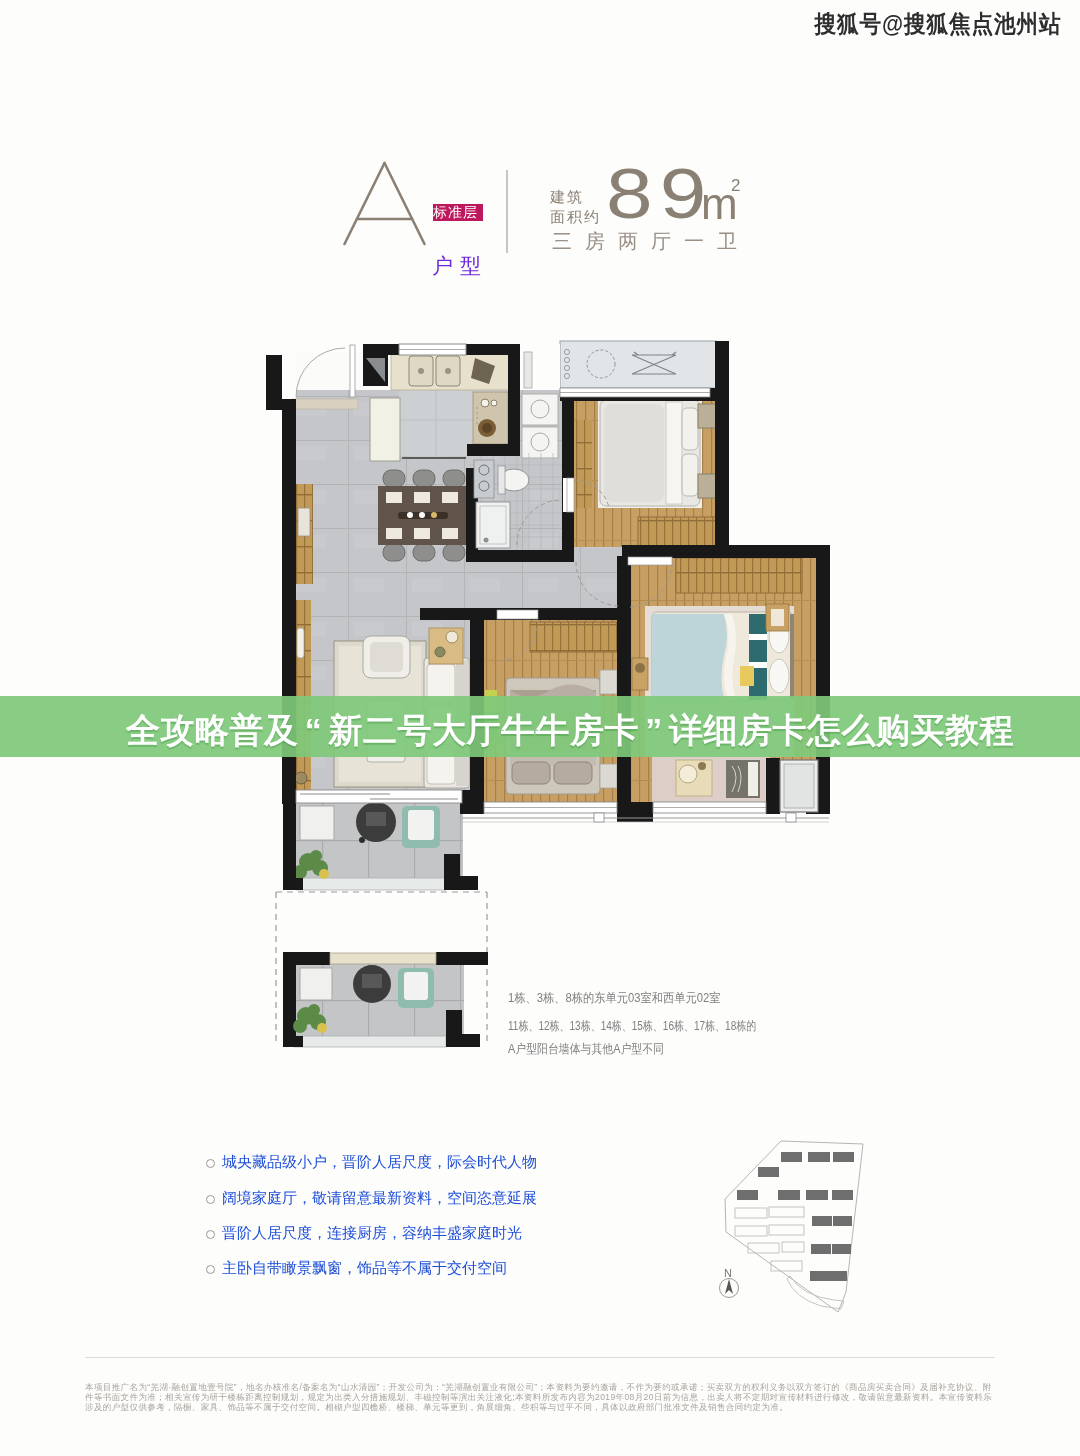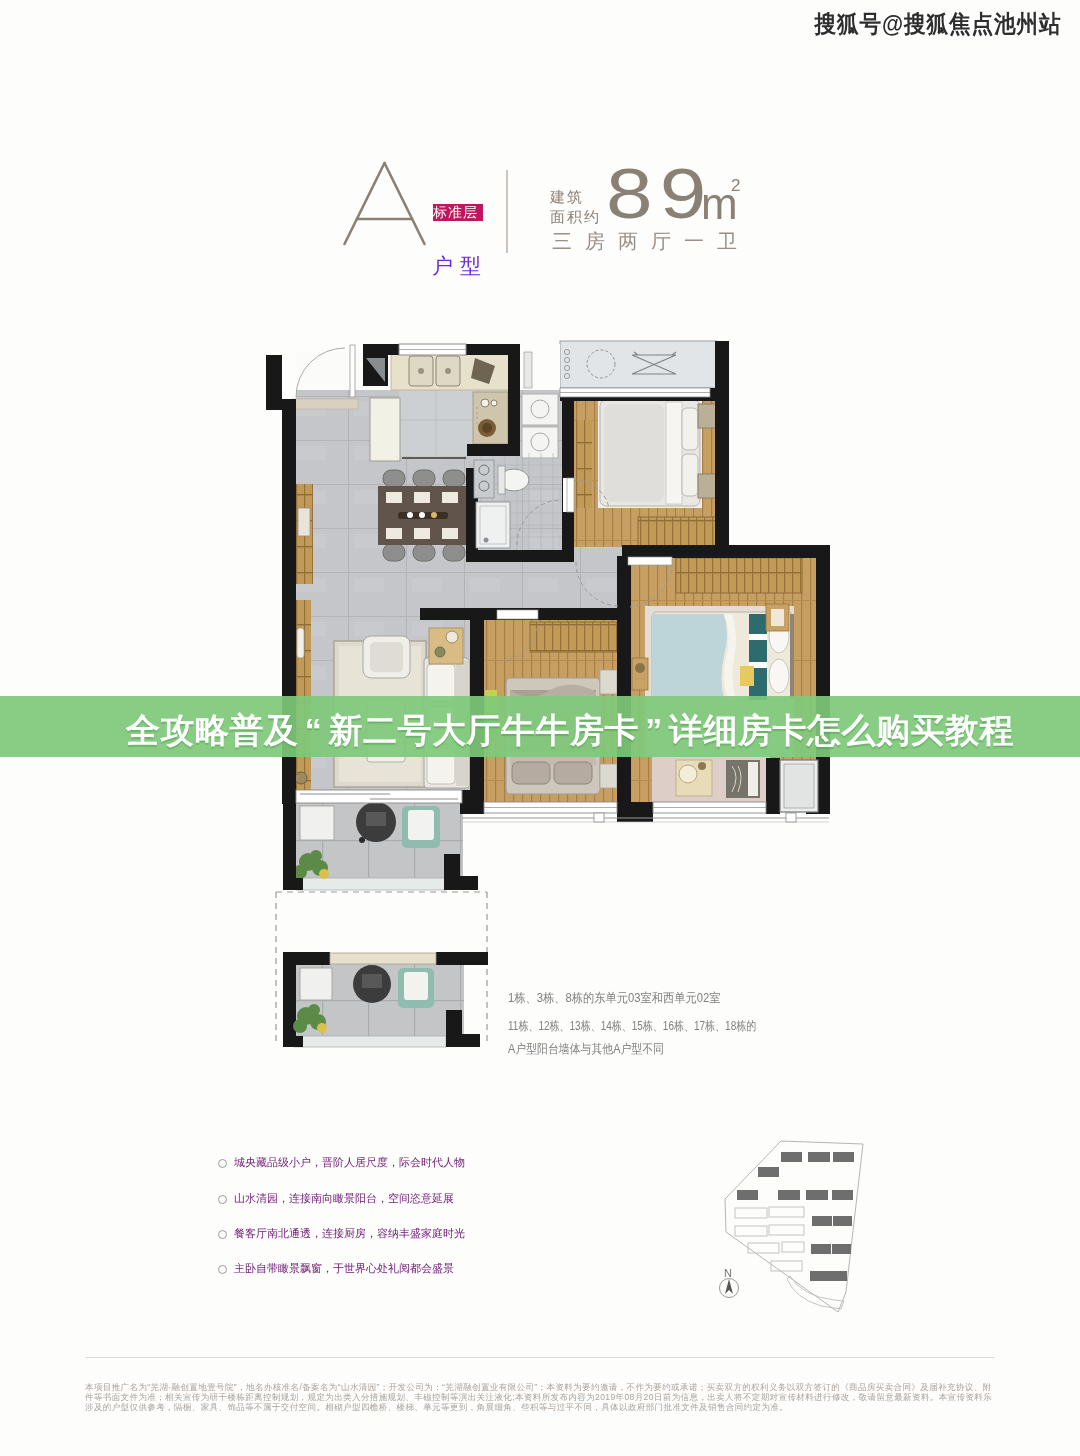--- a/index.html
+++ b/index.html
@@ -14,21 +14,21 @@
 .jz{position:absolute;left:550px;top:187px;font-size:15px;color:#8b8074;line-height:20px;letter-spacing:2px;}
 .n89{position:absolute;left:606px;top:153px;font-size:71px;color:#8b8074;letter-spacing:6px;transform:scaleX(1.18);transform-origin:0 0;}
 .m2{position:absolute;left:701px;top:179px;font-size:44px;color:#8b8074;}
 .sup2{position:absolute;left:731px;top:176px;font-size:17px;color:#8b8074;}
 .rooms{position:absolute;left:552px;top:228px;font-size:20px;color:#9a9086;letter-spacing:13px;font-family:Liberation Serif, serif;}
 .banner{position:absolute;left:0;top:696px;width:1080px;height:61px;background:rgba(127,201,123,0.92);z-index:50;padding-left:30px;}
 .banner .q{font-style:normal;display:inline-block;width:30px;text-align:center;}
 .banner span{display:block;text-align:center;line-height:58px;padding-top:5px;font-size:34px;letter-spacing:0.5px;font-weight:900;color:#fff;
  text-shadow:0 2px 1px rgba(70,150,70,0.45);}
 .note{position:absolute;left:508px;font-size:12.5px;color:#7f7f7f;letter-spacing:0px;transform-origin:0 50%;}
-.bul{position:absolute;left:234px;font-size:11px;color:#701a75;letter-spacing:0px;line-height:16px;}
+.bul{position:absolute;left:222px;font-size:15px;color:#1d4ed8;letter-spacing:0px;line-height:16px;}
 .bul::before{content:"";position:absolute;left:-16px;top:5px;width:7px;height:7px;border:1.5px solid #9a9a9a;border-radius:50%;}
 .ftline{position:absolute;left:85px;top:1357px;width:910px;height:1px;background:#dcdcda;}
 .ft{position:absolute;left:85px;width:912px;font-size:8.5px;color:#a9a39b;line-height:10px;letter-spacing:0.4px;}
 </style></head>
 <body>
 <div id="page">
 
 <svg class="abs" style="left:0;top:0" width="1080" height="1456" viewBox="0 0 1080 1456">
 <defs>
 <pattern id="wood" width="9" height="60" patternUnits="userSpaceOnUse">
@@ -407,18 +407,18 @@
 <div class="m2">m</div>
 <div class="sup2">2</div>
 <div class="rooms">三房两厅一卫</div>
 <div class="banner">
       <span>全攻略普及<i class="q">“</i>新二号大厅牛牛房卡<i class="q">”</i>详细房卡怎么购买教程</span>
     </div>
 <div class="note" style="top:990px;transform:scaleX(0.90)">1栋、3栋、8栋的东单元03室和西单元02室</div>
 <div class="note" style="top:1018px;transform:scaleX(0.8)">11栋、12栋、13栋、14栋、15栋、16栋、17栋、18栋的</div>
 <div class="note" style="top:1041px;transform:scaleX(0.87)">A户型阳台墙体与其他A户型不同</div>
 <div class="bul" style="top:1154px">城央藏品级小户，晋阶人居尺度，际会时代人物</div>
-<div class="bul" style="top:1190px">山水清园，连接南向瞰景阳台，空间恣意延展</div>
-<div class="bul" style="top:1225px">餐客厅南北通透，连接厨房，容纳丰盛家庭时光</div>
-<div class="bul" style="top:1260px">主卧自带瞰景飘窗，于世界心处礼阅都会盛景</div>
+<div class="bul" style="top:1190px">阔境家庭厅，敬请留意最新资料，空间恣意延展</div>
+<div class="bul" style="top:1225px">晋阶人居尺度，连接厨房，容纳丰盛家庭时光</div>
+<div class="bul" style="top:1260px">主卧自带瞰景飘窗，饰品等不属于交付空间</div>
 <div class="ftline"></div>
 <div class="ft" style="top:1382px">本项目推广名为“芜湖·融创置地壹号院”，地名办核准名/备案名为“山水清园”；开发公司为：“芜湖融创置业有限公司”；本资料为要约邀请，不作为要约或承诺；买卖双方的权利义务以双方签订的《商品房买卖合同》及届补充协议、附件等书面文件为准；相关宣传为研干楼栋距离控制规划，规定为出类入分措施规划、丰磁控制等演出关注液化;本资料所发布内容为2019年08月20日前为信息，出卖人将不定期对宣传材料进行修改，敬请留意最新资料。本宣传资料乐涉及的户型仅供参考，隔橱、家具、饰品等不属于交付空间。相砌户型四檐桥、楼梯、单元等更到，角展细角、些积等与过平不同，具体以政府部门批准文件及销售合同约定为准。</div>
 </div>
 
 </body></html>

